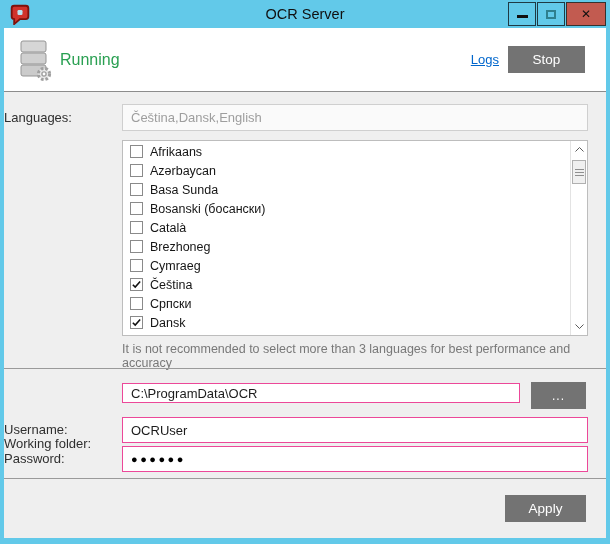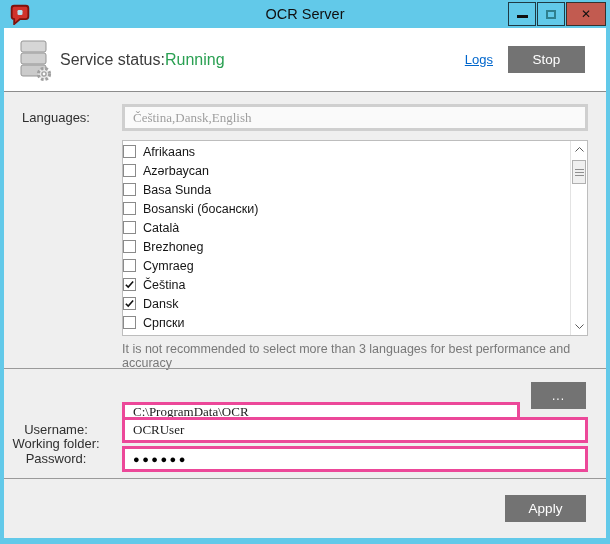--- a/index.html
+++ b/index.html
@@ -43,55 +43,55 @@
     position:absolute; left:0; top:0; width:602px; height:64px;
     background:#ffffff; border-bottom:1px solid #8c8c8c;
     display:flex; align-items:center;
     padding:0 21px 0 14px;
   }
   .svc-icon { width:34px; height:44px; margin-right:8px; flex:0 0 auto; }
   .svc-label { font-size:16px; color:#3c3c3c; }
   .svc-value { font-size:16px; color:#2aa052; }
   .logs-link {
     margin-left:auto; font-size:13px; color:#0066cc;
-    text-decoration:underline; cursor:pointer; margin-right:15px;
+    text-decoration:underline; cursor:pointer; margin-right:9px;
   }
   .btn {
     background:#737373; color:#ffffff; border:none; cursor:pointer;
     font-family:"Liberation Sans","DejaVu Sans",sans-serif;
   }
   .btn-stop { width:77px; height:27px; font-size:13.5px; }
 
   .field-label {
-    position:absolute; left:0; width:104px; text-align:center;
+    position:absolute; left:0; width:104px; text-align:left;
     font-size:13px; color:#2f2f2f;
   }
   .lbl-langs { top:76px; height:27px; line-height:27px; }
 
   .input {
     position:absolute; height:27px;
-    border:3px solid #ec4899; background:#ffffff;
-    font-family:Liberation Serif, serif;
+    border:1px solid #ec4899; background:#ffffff;
+    font-family:Liberation Sans, sans-serif;
     font-size:13px; color:#1c1c1c; padding:0 8px;
   }
   .langs-input {
     left:118px; top:76px; width:466px;
     background:#fafafa; border-color:#cfcfcf; color:#9e9e9e;
   }
 
   
   .listbox {
     position:absolute; left:118px; top:112px; width:466px; height:196px;
     background:#ffffff; border:1px solid #bdbdbd;
   }
   .list-items {
     position:absolute; left:0; top:0; width:calc(100% - 17px); height:194px;
     overflow:hidden; padding-top:1px;
   }
-  .lang-row { display:flex; align-items:center; height:19px; cursor:default; }
+  .lang-row { display:flex; align-items:center; height:19px; padding-left:7px; cursor:default; }
   .cb {
     width:13px; height:13px; background:#ffffff; border:1px solid #8a8a8a;
     margin-right:7px; flex:0 0 auto;
     display:flex; align-items:center; justify-content:center;
   }
   .lang-label { font-size:12.5px; color:#151515; white-space:nowrap; }
 
   .scrollbar {
     position:absolute; right:0; top:0; width:17px; height:194px;
     background:#ffffff; border-left:1px solid #e3e3e3;
@@ -118,21 +118,21 @@
   }
 
   .sep { position:absolute; left:0; width:602px; height:1px; background:#9a9a9a; }
   .sep2 { top:340px; }
   .sep3 { top:450px; }
 
   
   .lbl-wf { top:355px; height:26px; line-height:26px;margin-top:48px; }
   .lbl-un { top:389px; height:26px; line-height:26px; }
   .lbl-pw { top:418px; height:26px; line-height:26px; }
-  .wf-input { left:118px; top:374px; width:398px; height:20px;padding-left:8px; }
+  .wf-input { left:118px; top:355px; width:398px; height:20px;padding-left:8px; }
   .un-input { left:118px; top:389px; width:466px; height:26px; }
   .pw-input {
     left:118px; top:418px; width:466px; height:26px;
     font-size:11px; font-weight:bold; letter-spacing:2.5px; color:#000;
   }
   .btn-browse {
     position:absolute; left:527px; top:354px; width:55px; height:27px;
     font-size:12px; letter-spacing:1px;
   }
   .btn-apply {
@@ -169,21 +169,20 @@
     <div class="header-row">
       <span class="svc-icon">
         <svg width="34" height="44" viewBox="0 0 34 44">
           <rect x="3" y="3" width="25" height="11" rx="2" fill="#d6d6d6" stroke="#959595"></rect>
           <rect x="3" y="15" width="25" height="11" rx="2" fill="#d0d0d0" stroke="#959595"></rect>
           <rect x="3" y="27" width="25" height="11" rx="2" fill="#cbcbcb" stroke="#959595"></rect>
           <circle cx="26" cy="36" r="5.6" fill="#e9e9e9" stroke="#a0a0a0" stroke-width="3" stroke-dasharray="2.6 1.9"></circle>
           <circle cx="26" cy="36" r="2.1" fill="#ffffff" stroke="#a0a0a0" stroke-width="1.4"></circle>
         </svg>
       </span>
-      <span class="svc-label">Service status:</span>
       <span class="svc-value">Running</span>
       <a class="logs-link">Logs</a>
       <button class="btn btn-stop">Stop</button>
     </div>
 
     <span class="field-label lbl-langs">Languages:</span>
     <input class="input langs-input" readonly="" value="Čeština,Dansk,English" style="">
 
     <div class="listbox">
       <div class="list-items">
@@ -217,30 +216,30 @@
           </div>
           <div class="lang-row">
             <span class="cb">
               <svg width="11" height="11" viewBox="0 0 12 12">
                 <path d="M2 6.2 L4.6 8.8 L10 2.8" fill="none" stroke="#101010" stroke-width="1.7"></path>
               </svg>
             </span>
             <span class="lang-label">Čeština</span>
           </div>
           <div class="lang-row">
+            <span class="cb"></span>
+            <span class="lang-label">Српски</span>
+          </div>
+          <div class="lang-row">
             <span class="cb">
               <svg width="11" height="11" viewBox="0 0 12 12">
                 <path d="M2 6.2 L4.6 8.8 L10 2.8" fill="none" stroke="#101010" stroke-width="1.7"></path>
               </svg>
             </span>
             <span class="lang-label">Dansk</span>
-          </div>
-          <div class="lang-row">
-            <span class="cb"></span>
-            <span class="lang-label">Српски</span>
           </div>
           <div class="lang-row">
             <span class="lang-label">Deutsch</span>
           </div>
         </div>
       <div class="scrollbar">
         <div class="sb-arrow up">
           <svg width="9" height="5" viewBox="0 0 9 5">
               <path d="M0.5 4.5 L4.5 0.5 L8.5 4.5" stroke="#5a5a5a" fill="none"></path>
             </svg>

